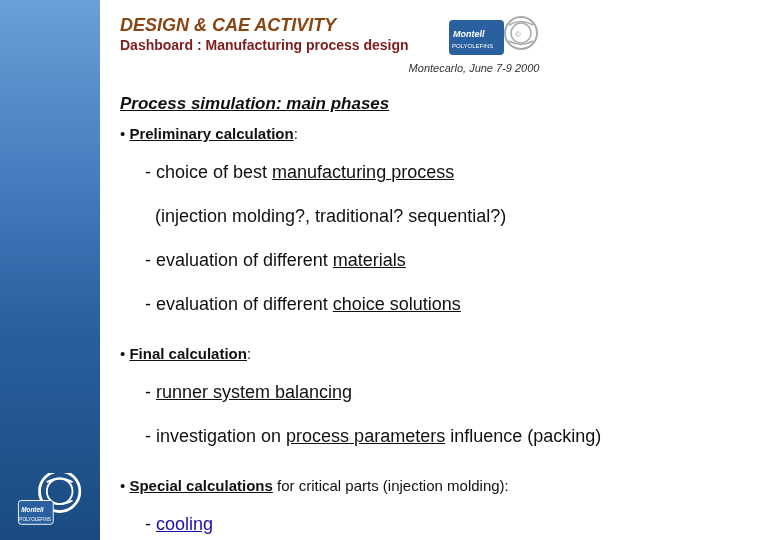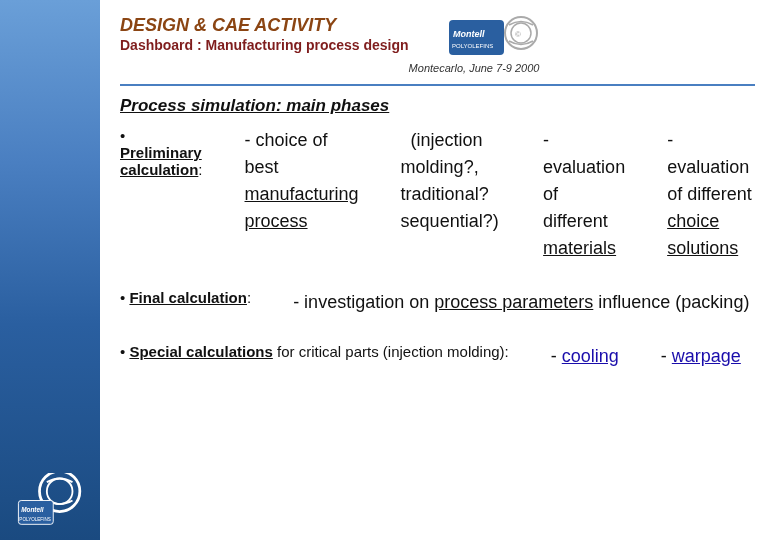--- a/index.html
+++ b/index.html
@@ -106,21 +106,21 @@
 
     .content-body {
       flex: 1;
       display: flex;
       flex-direction: column;
       gap: 18px;
     }
 
     .section {
       display: flex;
-      flex-direction: row;
+      flex-direction: column;
       gap: 17px;
       margin-top: 9px;
     }
 
     .bullet-point {
       font-size: 15px;
       color: #111;
     }
 
     .indent-line {
@@ -192,20 +192,21 @@
       <div class="indent-line">- choice of best <span class="underline-text">manufacturing process</span></div>
       <div class="indent-line">&nbsp;&nbsp;(injection molding?, traditional? sequential?)</div>
       <div class="indent-line">- evaluation of different <span class="underline-text">materials</span></div>
       <div class="indent-line">- evaluation of different <span class="underline-text">choice solutions</span></div>
     </div>
 
     <div class="section">
       <div class="bullet-point">
         <span>• </span><span style="font-weight:bold; text-decoration:underline;">Final calculation</span><span>:</span>
       </div>
+      <div class="indent-line">- <span class="underline-text">runner system balancing</span></div>
       <div class="indent-line">- investigation on <span class="underline-text">process parameters</span> influence (packing)</div>
     </div>
 
     <div class="section">
       <div class="bullet-point">
         <span>• </span><span style="font-weight:bold; text-decoration:underline;">Special calculations</span><span> for critical parts (injection molding):</span>
       </div>
       <div class="indent-line">- <span class="link-text">cooling</span></div>
       <div class="indent-line">- <span class="link-text">warpage</span></div>
     </div>

